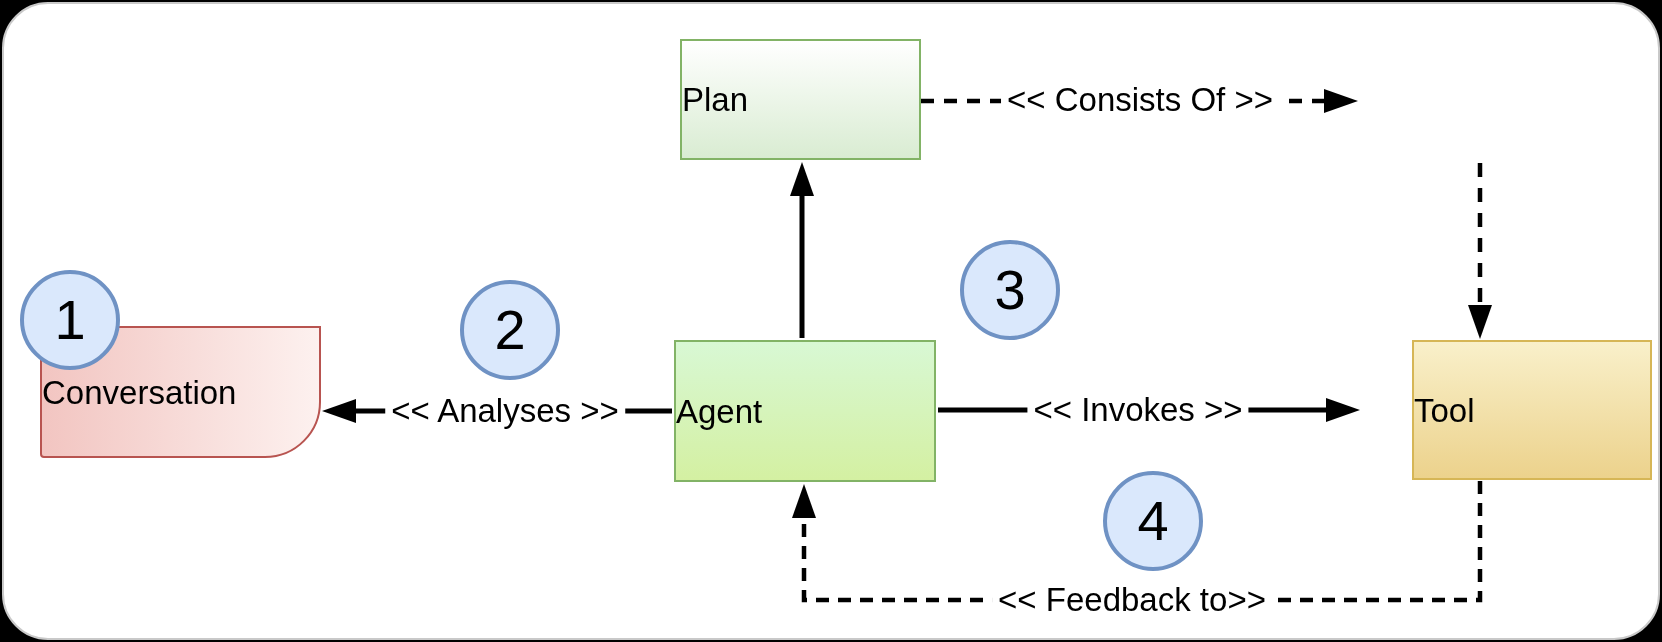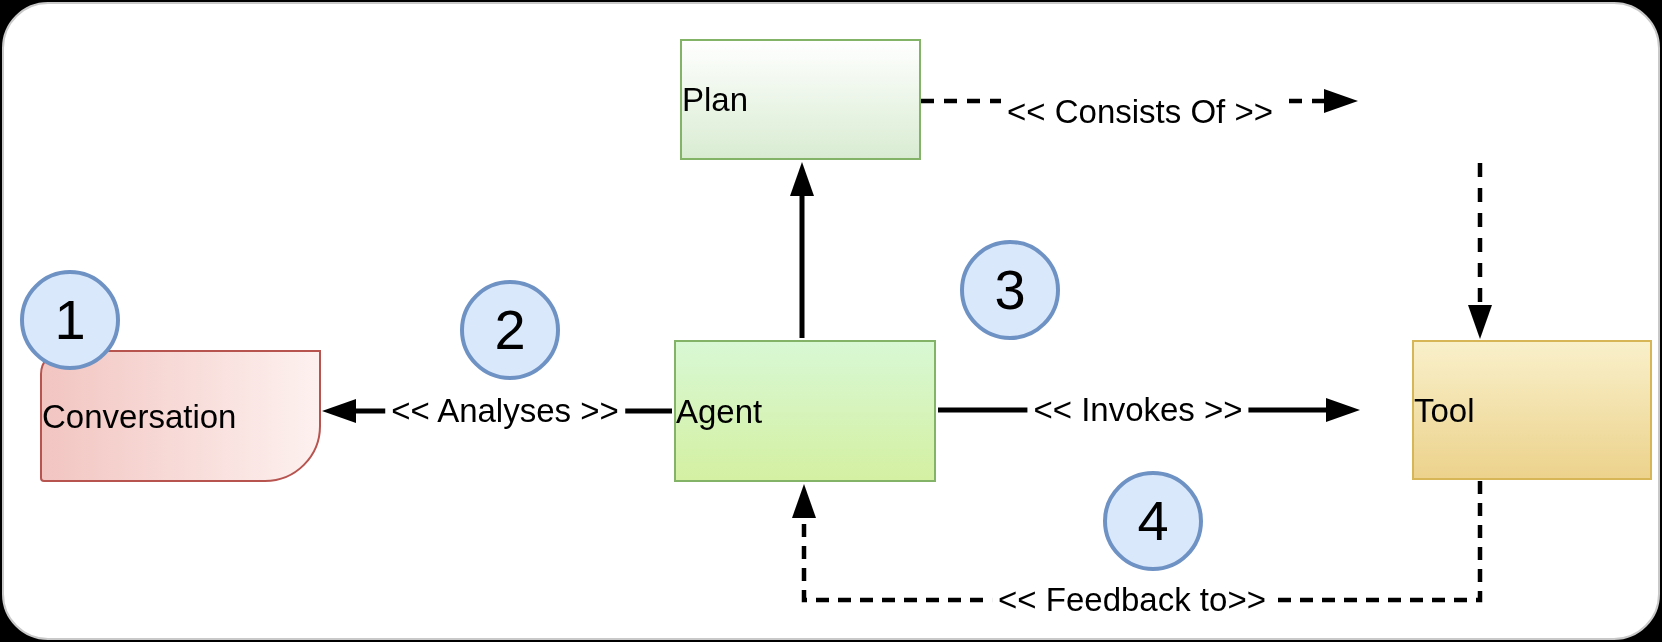--- a/index.html
+++ b/index.html
@@ -20,31 +20,31 @@
     font-size:33px;line-height:1;box-sizing:border-box;border:2px solid;text-align:center;
   }
   #node-plan{left:680px;top:39px;width:241px;height:121px;
     background:linear-gradient(180deg,#ffffff 0%,#d9ecd2 100%);border-color:#82b366;}
   #node-step{left:1360px;top:42px;width:241px;height:119px;
     background:linear-gradient(180deg,#fefcf2 0%,#f6ecc6 100%);border-color:#d6b656;}
   #node-agent{left:674px;top:340px;width:262px;height:142px;font-weight:normal;
     background:linear-gradient(180deg,#d8f8d4 0%,#d4f0a2 100%);border-color:#82b366;}
   #node-tool{left:1412px;top:340px;width:240px;height:140px;
     background:linear-gradient(180deg,#f9f0ca 0%,#ecd28c 100%);border-color:#d6b656;}
-  #node-conversation{left:40px;top:350px;width:281px;height:132px;
+  #node-conversation{left:40px;top:326px;width:281px;height:132px;
     background:linear-gradient(90deg,#f2c5c1 0%,#fdf1ef 100%);border-color:#b85450;
     border-radius:24px 0 56px 4px;}
   .edge-label{
     position:absolute;transform:translate(-50%,-50%);background:#ffffff;
     font-size:33px;line-height:1.15;white-space:nowrap;padding:0 6px;
   }
   #elabel-creates{left:800px;top:262px;}
   #elabel-analyses{left:505px;top:411px;}
   #elabel-invokes{left:1138px;top:410px;}
-  #elabel-consists{left:1140px;top:100px;margin-top:12px;}
+  #elabel-consists{left:1140px;top:100px;}
   #elabel-corresponds{left:1478px;top:248px;}
   #elabel-feedback{left:1132px;top:600px;}
   .badge{
     position:absolute;width:100px;height:100px;border-radius:50%;
     background:#dae8fc;border:4px solid #6f92c4;box-sizing:border-box;
     display:flex;align-items:center;justify-content:center;font-size:56px;line-height:1;
   }
   #badge-1{left:20px;top:270px;}
   #badge-2{left:460px;top:280px;}
   #badge-3{left:960px;top:240px;}

